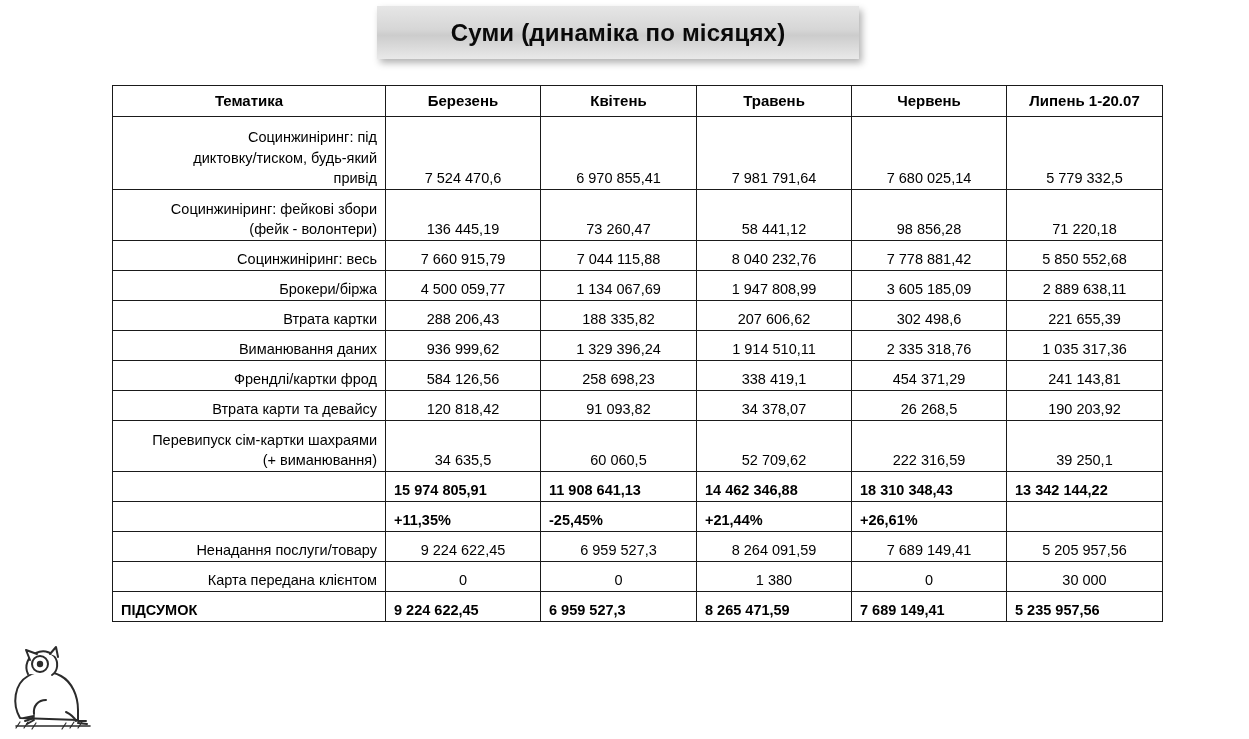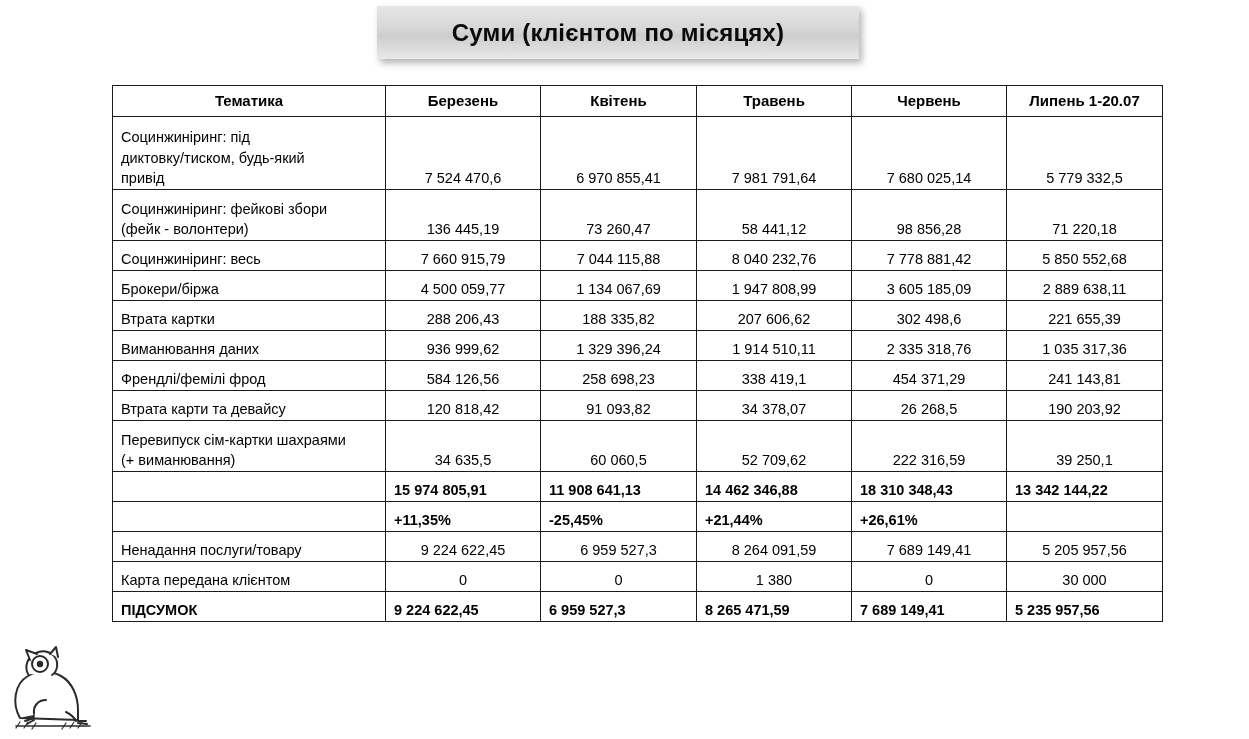--- a/index.html
+++ b/index.html
@@ -65,21 +65,21 @@
   }
   
   col.c0 { width: 273px; }
   col.c1 { width: 155px; }
   col.c2 { width: 156px; }
   col.c3 { width: 155px; }
   col.c4 { width: 155px; }
   col.c5 { width: 156px; }
 
   td.label {
-    text-align: left;
+    text-align: right;
     vertical-align: top;
     padding-top: 3px;
   }
   td.num {
     text-align: center;
     vertical-align: bottom;
     padding-bottom: 3px;
     white-space: nowrap;
   }
 
@@ -109,21 +109,21 @@
     left: 6px;
     top: 638px;
     width: 96px;
     height: 96px;
   }
 </style>
 </head>
 <body>
 
 <div id="title-banner">
-  <span class="title-text">Суми (клієнтом по місяцях)</span>
+  <span class="title-text">Суми (динаміка по місяцях)</span>
 </div>
 
 <table id="sums-table">
   <colgroup>
     <col class="c0">
       <col class="c1">
       <col class="c2">
       <col class="c3">
       <col class="c4">
       <col class="c5">
@@ -181,21 +181,21 @@
       </tr>
       <tr class="r-one">
         <td class="label">Виманювання даних</td>
         <td class="num">936 999,62</td>
         <td class="num">1 329 396,24</td>
         <td class="num">1 914 510,11</td>
         <td class="num">2 335 318,76</td>
         <td class="num">1 035 317,36</td>
       </tr>
       <tr class="r-one">
-        <td class="label">Френдлі/фемілі фрод</td>
+        <td class="label">Френдлі/картки фрод</td>
         <td class="num">584 126,56</td>
         <td class="num">258 698,23</td>
         <td class="num">338 419,1</td>
         <td class="num">454 371,29</td>
         <td class="num">241 143,81</td>
       </tr>
       <tr class="r-one">
         <td class="label">Втрата карти та девайсу</td>
         <td class="num">120 818,42</td>
         <td class="num">91 093,82</td>

